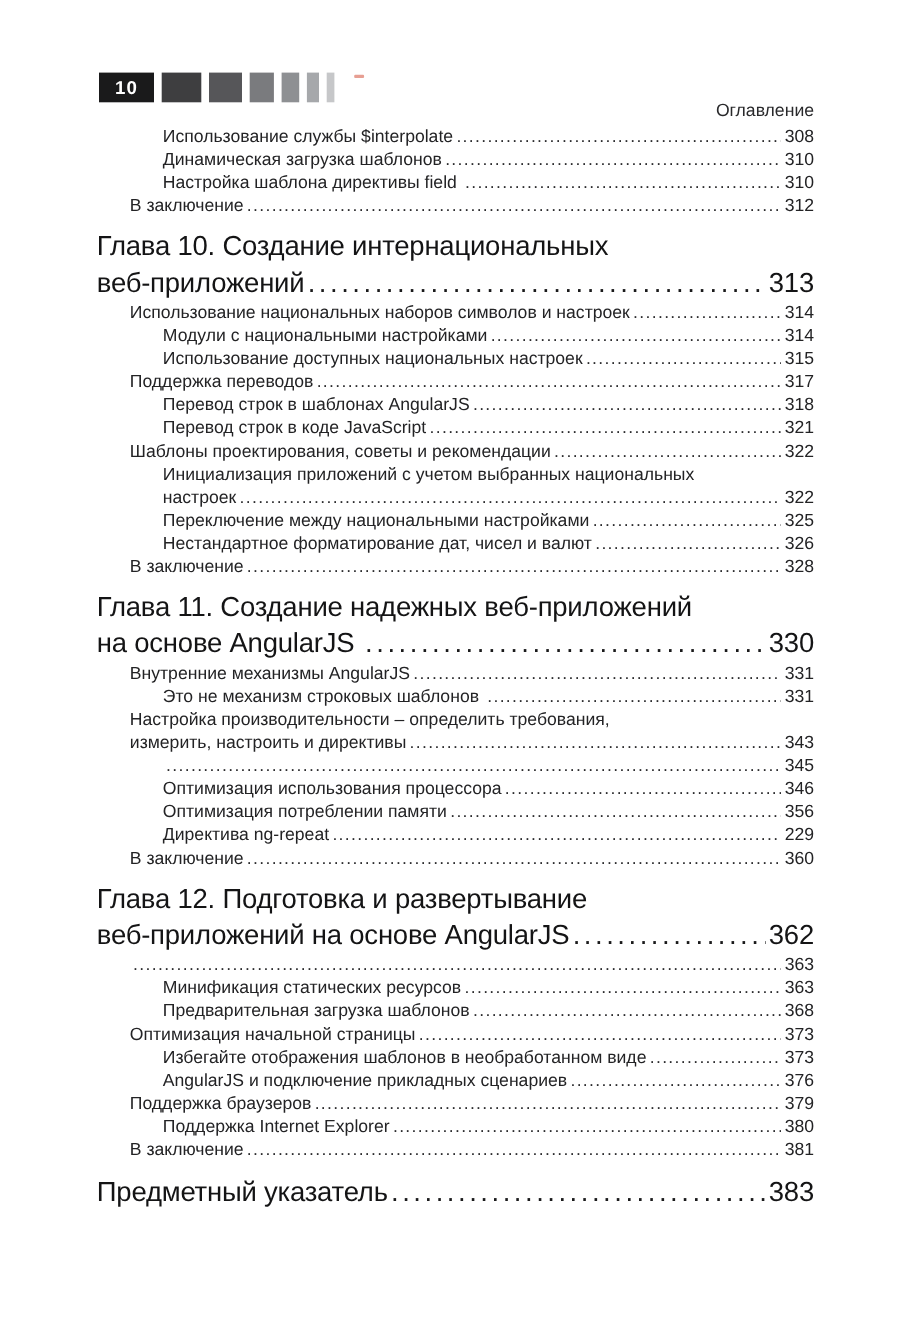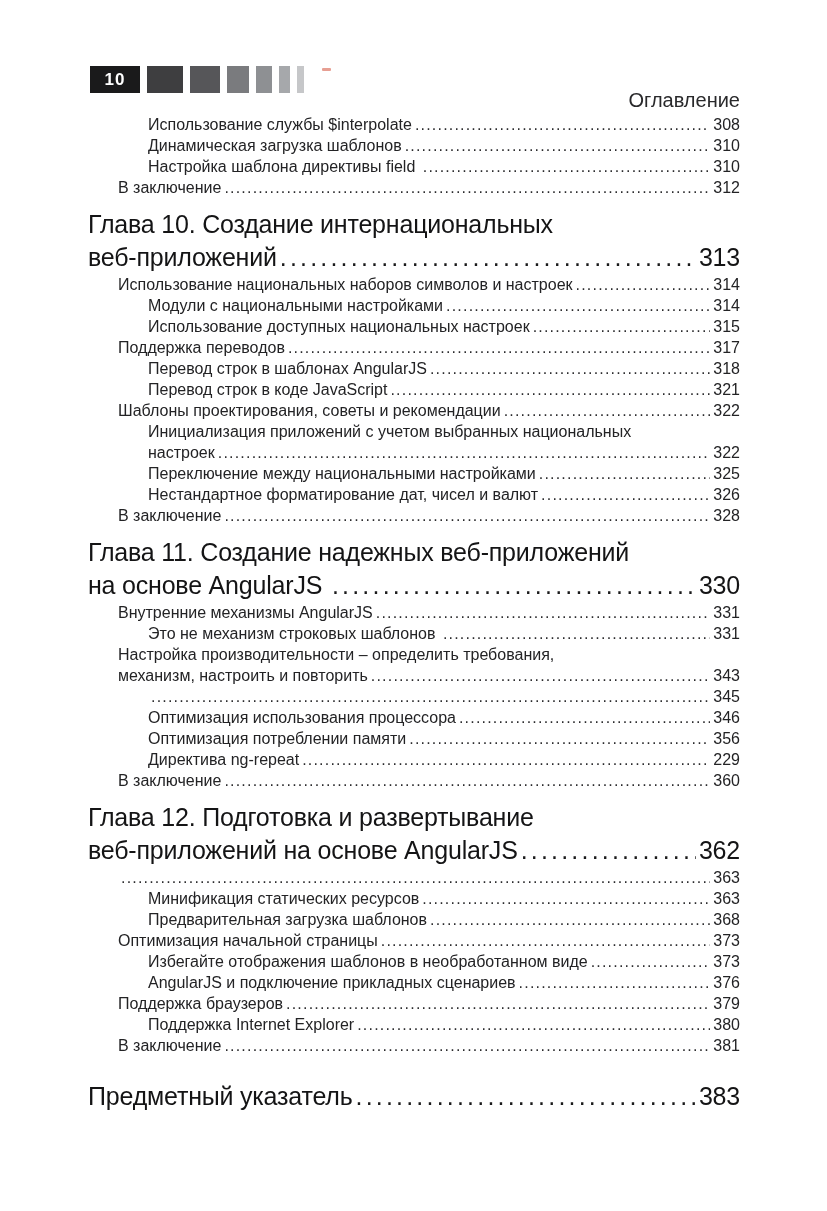--- a/index.html
+++ b/index.html
@@ -17,21 +17,21 @@
   .pagenum-box {
     width:50px; height:27px; background:#1a1a1b; color:#fff;
     display:flex; align-items:center; justify-content:center;
     font-weight:700; font-size:17px; letter-spacing:1px;
   }
   .blocks { display:flex; gap:7px; margin-left:7px; }
   .block { height:27px; }
   .accent-mark { position:absolute; top:2px; width:9px; height:3px; border-radius:1px; }
   .header-title {
     margin-left:auto; align-self:center; transform:translateY(2px);
-    font-size:20px; color:#29292b;margin-top:38px;
+    font-size:16px; color:#29292b;margin-top:38px;
   }
 
   
   .toc { position:absolute; left:88px; top:114px; width:652px; color:#232325; }
   .entry { font-size:16px; }
   .entry .line { line-height:21px; }
   .line.last { display:flex; align-items:flex-end; }
   .t { white-space:pre; flex:0 0 auto; }
   .leader { flex:1 1 auto; overflow:hidden; margin:0 3px; min-width:10px; }
   .leader::after {
@@ -41,21 +41,21 @@
   .pg { flex:0 0 auto; }
 
   .sub1 { padding-left:30px; }
   .sub2 { padding-left:60px; }
 
   .chapter, .index {
     font-weight:400; font-size:25px; color:#141415; letter-spacing:-0.2px;
   }
   .chapter .line, .index .line { line-height:33px; }
   .chapter { margin-top:10px; }
-  .index { margin-top:24px; }
+  .index { margin-top:12px; }
   .chapter .leader::after, .index .leader::after { letter-spacing:3.2px; color:#1a1a1b; }
 </style>
 </head>
 <body>
 
 <div class="page">
 
   <header class="header">
     <div class="pagenum-box">
       <span>10</span>
@@ -205,21 +205,21 @@
       <div class="entry sub2">
         <div class="line last">
           <span class="t">Это не механизм строковых шаблонов </span>
           <span class="leader"></span>
           <span class="pg">331</span>
         </div>
       </div>
       <div class="entry sub1">
         <div class="line cont"><span class="t">Настройка производительности – определить требования,</span></div>
         <div class="line last">
-          <span class="t">механизм, настроить и повторить</span>
+          <span class="t">измерить, настроить и директивы</span>
           <span class="leader"></span>
           <span class="pg">343</span>
         </div>
       </div>
       <div class="entry sub2">
         <div class="line last">
           <span class="leader"></span>
           <span class="pg">345</span>
         </div>
       </div>

